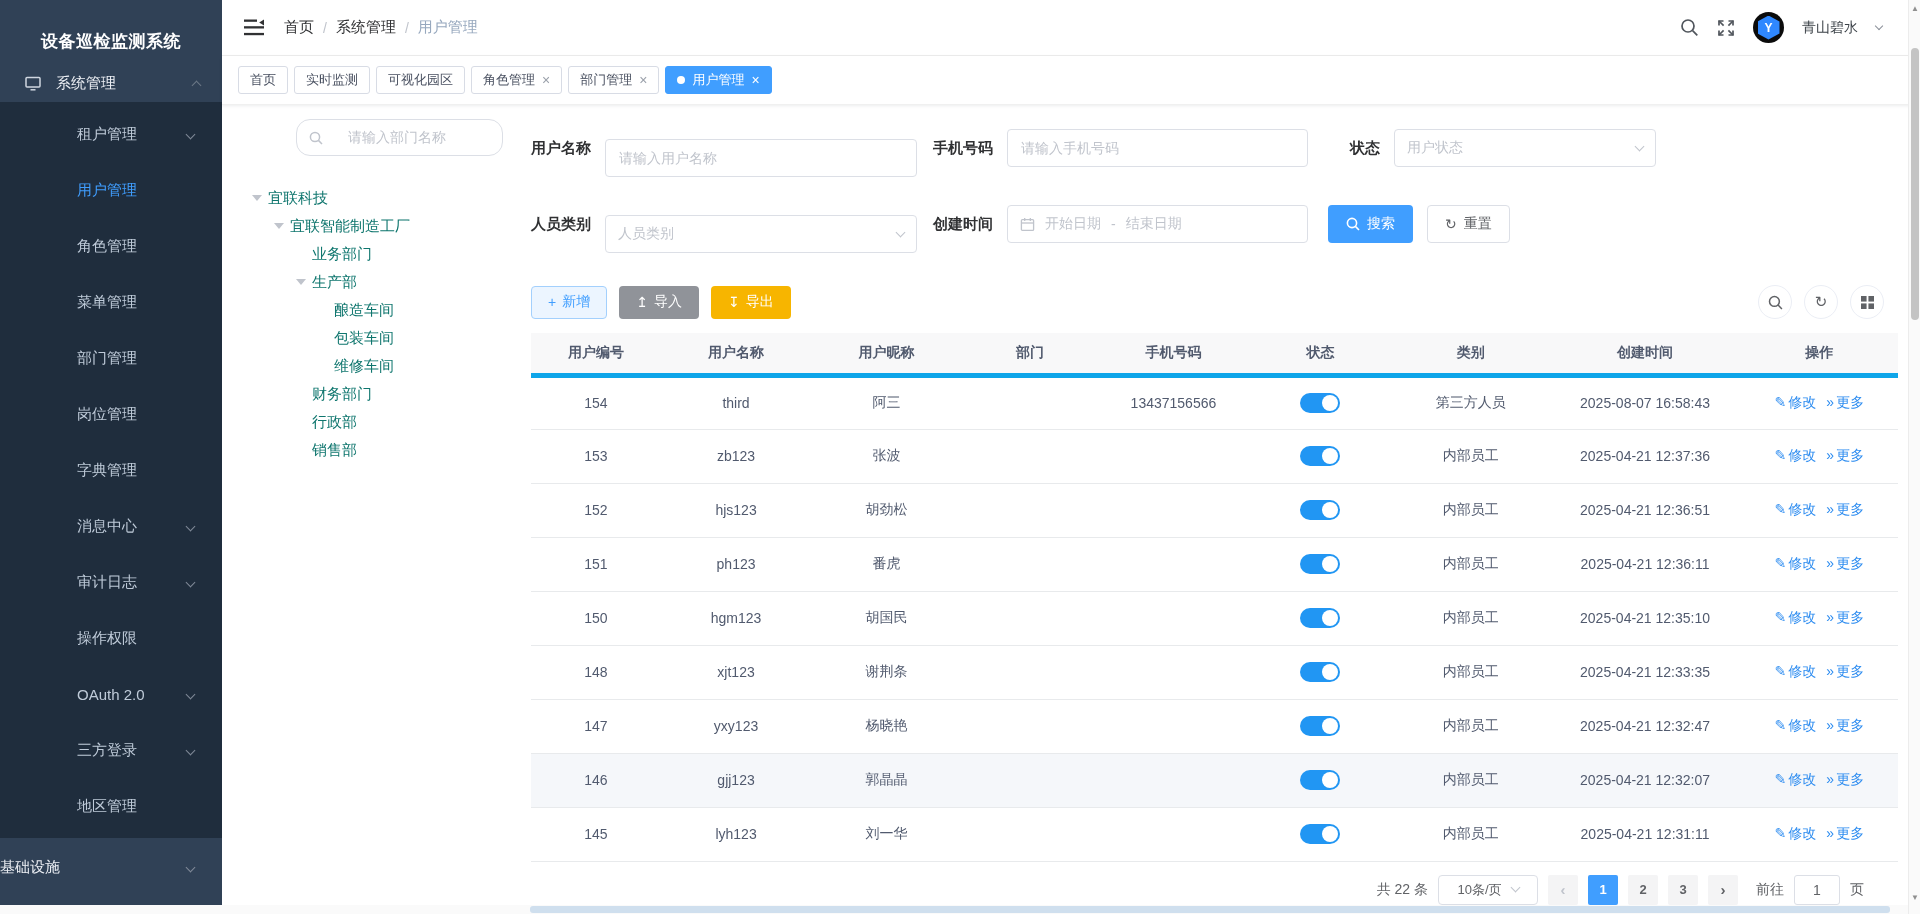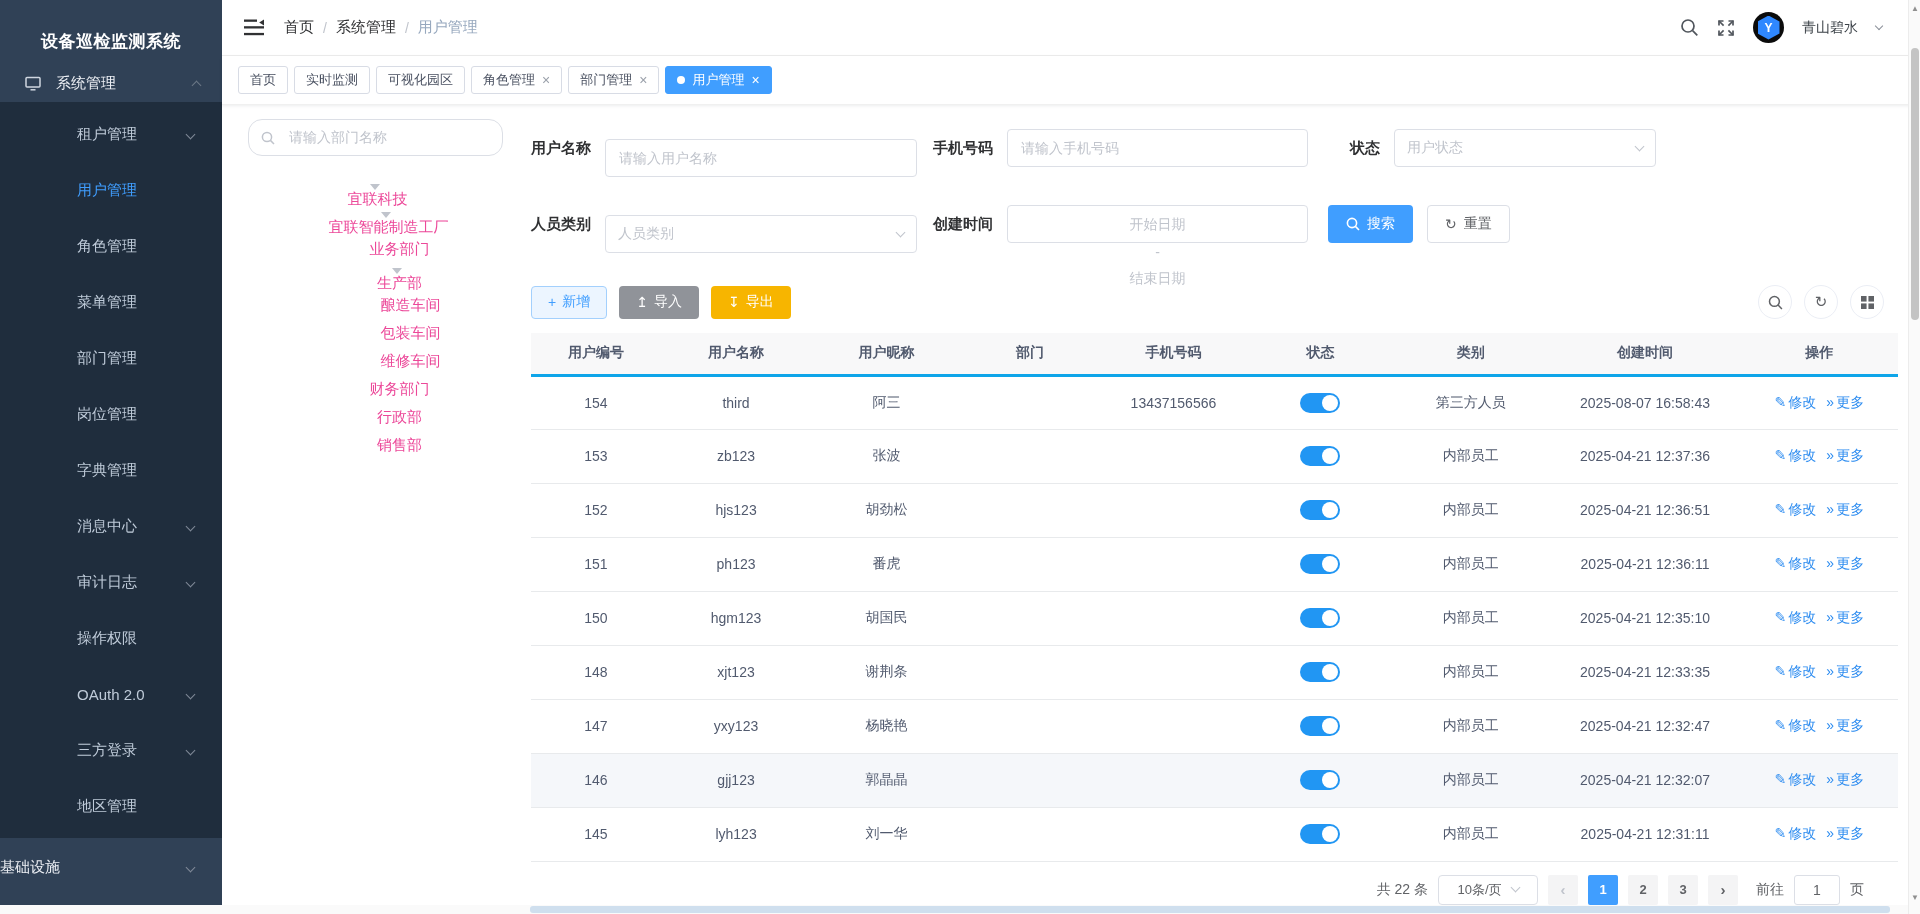--- a/index.html
+++ b/index.html
@@ -38,52 +38,52 @@
   .tabsbar { height:49px; display:flex; align-items:center; gap:6px; padding:0 16px; background:#fff; border-bottom:1px solid #f0f0f0; box-shadow:0 1px 3px rgba(0,21,41,.08); position:relative; z-index:2; }
   .tab { height:28px; display:inline-flex; align-items:center; gap:7px; padding:0 11px; border:1px solid #d8dce5; border-radius:3px; background:#fff; color:#495060; font-size:13px; cursor:pointer; white-space:nowrap; }
   .tab .dot { width:8px; height:8px; border-radius:50%; background:#fff; }
   .tab .x { font-size:14px; color:#9aa0aa; line-height:1; }
   .tab.active { background:#409eff; border-color:#409eff; color:#fff; }
   .tab.active .x { color:#fff; }
 
   
   .content { flex:1; display:flex; padding:14px 22px 0 26px; background:#fff; min-height:0; }
   .dept-panel { width:255px; flex:0 0 255px; margin-right:28px; }
-  .dept-search { height:37px; border:1px solid #dcdfe6; border-radius:14px; display:flex; align-items:center; gap:14px; padding:0 12px; color:#c0c4cc; font-size:14px; cursor:text; }
+  .dept-search { height:37px; border:1px solid #dcdfe6; border-radius:14px; display:flex; align-items:center; gap:25px; padding:0 12px; color:#c0c4cc; font-size:14px; cursor:text;margin-left:48px; }
   .tree { margin-top:28px; }
-  .tree-node { height:28px; display:flex; align-items:center; font-size:15px; color:#ec4899; cursor:pointer;flex-direction:column; }
+  .tree-node { height:28px; display:flex; align-items:center; font-size:15px; color:#0f766e; cursor:pointer; }
   .caret-slot { width:16px; display:inline-flex; justify-content:flex-start; }
   .tri-down { width:0; height:0; border-left:5px solid transparent; border-right:5px solid transparent; border-top:6px solid #c0c4cc; }
 
   .right { flex:1; min-width:0; display:flex; flex-direction:column; }
   .filter-row { display:flex; align-items:center; margin-bottom:18px; }
   .fg { display:flex; align-items:center; margin-right:16px; }
   .f-label { font-weight:bold; font-size:15px; color:#303133; margin-right:14px; white-space:nowrap; }
   .ctl { height:38px; border:1px solid #dcdfe6; border-radius:4px; font-size:14px; background:#fff; }
   input.ctl { padding:0 13px; color:#606266; outline:none; }
   input::placeholder { color:#c0c4cc; }
   .w-264 { width:312px;margin-top:20px; } .w-301 { width:301px; } .w-262 { width:262px; }
   .select { display:flex; align-items:center; justify-content:space-between; padding:0 12px; color:#c0c4cc; cursor:pointer; }
   .sel-chev { width:7px; height:7px; border-right:1.3px solid #c0c4cc; border-bottom:1.3px solid #c0c4cc; transform:rotate(45deg); margin-top:-4px; }
-  .date { display:flex; align-items:center; gap:10px; padding:0 12px; color:#c0c4cc; cursor:pointer;flex-direction:column; }
+  .date { display:flex; align-items:center; gap:10px; padding:0 12px; color:#c0c4cc; cursor:pointer; }
   .date .sep { color:#c0c4cc; }
   .btn { height:38px; border-radius:4px; border:1px solid transparent; font-size:14px; display:inline-flex; align-items:center; gap:7px; padding:0 17px; cursor:pointer; }
   .btn-search { background:#409eff; color:#fff; margin-left:4px; }
   .btn-reset { background:#fff; border-color:#dcdfe6; color:#606266; }
 
   .toolbar { display:flex; align-items:center; margin:14px 0 14px; }
   .btn-sm { height:33px; border-radius:4px; font-size:14px; display:inline-flex; align-items:center; gap:6px; padding:0 16px; cursor:pointer; border:1px solid transparent; margin-right:12px; }
   .btn-add { background:#ecf5ff; border-color:#a3d0fd; color:#409eff; }
   .btn-import { background:#909399; color:#fff; }
   .btn-export { background:#f7b500; color:#fff; }
   .tool-icons { margin-left:auto; display:flex; gap:12px; padding-right:14px; }
   .circle-btn { width:34px; height:34px; border-radius:50%; border:1px solid #ebeef5; display:flex; align-items:center; justify-content:center; color:#606266; cursor:pointer; background:#fff; font-size:15px; }
 
   table { width:100%; border-collapse:collapse; table-layout:fixed; }
-  thead th { height:42px; background:#f8f8f9; color:#515a6e; font-size:14px; font-weight:bold; text-align:center; border-bottom:3px solid #0ea5e9; }
+  thead th { height:42px; background:#f8f8f9; color:#515a6e; font-size:14px; font-weight:bold; text-align:center; border-bottom:5px solid #0ea5e9; }
   tbody td { height:54px; text-align:center; font-size:14px; color:#515a6e; border-bottom:1px solid #e8eaec; background:#fff; }
   tbody tr.hl td { background:#f5f7fa; }
   .switch { width:40px; height:20px; border-radius:10px; background:#2196f3; position:relative; display:inline-block; cursor:pointer; vertical-align:middle; }
   .switch::after { content:""; position:absolute; top:2px; right:2px; width:16px; height:16px; border-radius:50%; background:#fff; }
   .ops a { color:#2d8cf0; cursor:pointer; text-decoration:none; margin:0 5px; white-space:nowrap; }
   .op-ic { margin-right:2px; }
 
   .pager { display:flex; align-items:center; justify-content:flex-end; gap:10px; margin-top:13px; padding-right:34px; font-size:14px; color:#606266; }
   .psize { width:100px; height:30px; border:1px solid #dcdfe6; border-radius:4px; display:flex; align-items:center; justify-content:center; gap:10px; color:#606266; font-size:13px; cursor:pointer; }
   .pbtn { min-width:30px; height:30px; border-radius:2px; background:#f4f4f5; color:#606266; font-weight:bold; display:inline-flex; align-items:center; justify-content:center; cursor:pointer; font-size:13px; padding:0 4px; }

